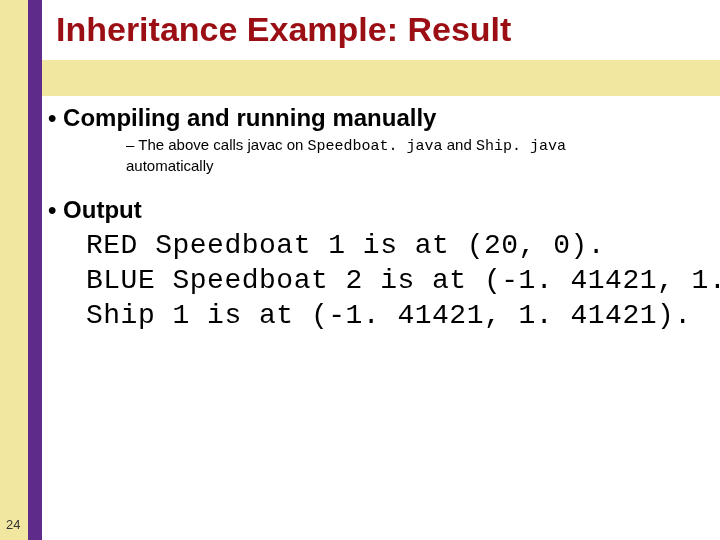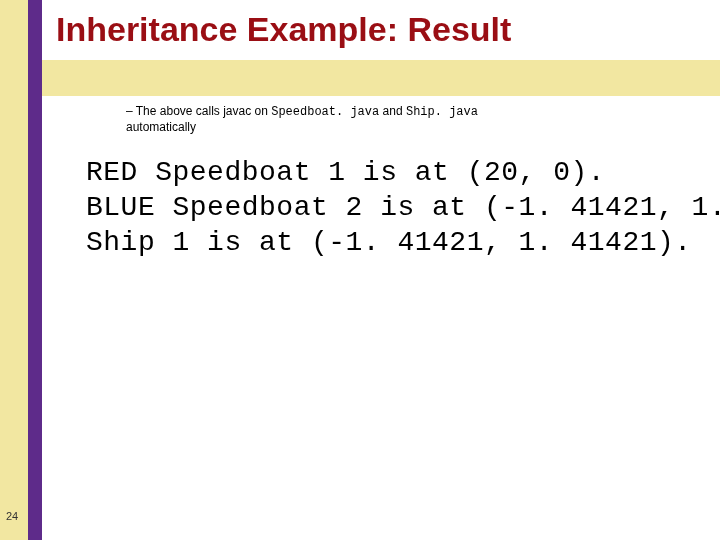--- a/index.html
+++ b/index.html
@@ -59,21 +59,21 @@
     content: "• ";
   }
   .sub-cmd {
     font-family: "Courier New", monospace;
     font-size: 20px;
     margin-left: 48px;
     margin-bottom: 2px;
     letter-spacing: 0.5px;
   }
   .sub-note {
-    font-size: 12px;
+    font-size: 15px;
     margin-left: 78px;
     margin-bottom: 4px;
     line-height: 1.25;
   }
   .sub-note .dash {
     display: inline;
   }
   .mono-inline {
     font-family: "Courier New", monospace;
   }
@@ -84,42 +84,44 @@
     font-family: "Courier New", monospace;
     font-size: 28px;
     margin-left: 38px;
     line-height: 1.25;
     letter-spacing: 0.5px;
     white-space: pre;
   }
   .page-num {
     position: absolute;
     left: 6px;
-    bottom: 18px;
-    font-size: 11px;
+    bottom: 8px;
+    font-size: 13px;
     color: #333;
   }
 </style>
 </head>
 <body>
 
 <div class="left-bar"></div>
 <div class="purple-stripe"></div>
 <div class="top-band"></div>
 
 <div class="title">Inheritance Example: Result</div>
 
 <div class="content">
 
+  <div class="bullet1">Compiling and running manually</div>
   <div class="sub-note">
     <span class="dash">– The above calls javac on </span><span class="mono-inline">Speedboat. java</span><span> and </span><span class="mono-inline">Ship. java</span><br>
     <span>automatically</span>
   </div>
 
   <div class="section2">
+    <div class="bullet1">Output</div>
     <div class="output-block">RED Speedboat 1 is at (20, 0).
 BLUE Speedboat 2 is at (-1. 41421, 1. 41421).
 Ship 1 is at (-1. 41421, 1. 41421).</div>
   </div>
 
 </div>
 
 <div class="page-num">24</div>
 
 </body></html>

